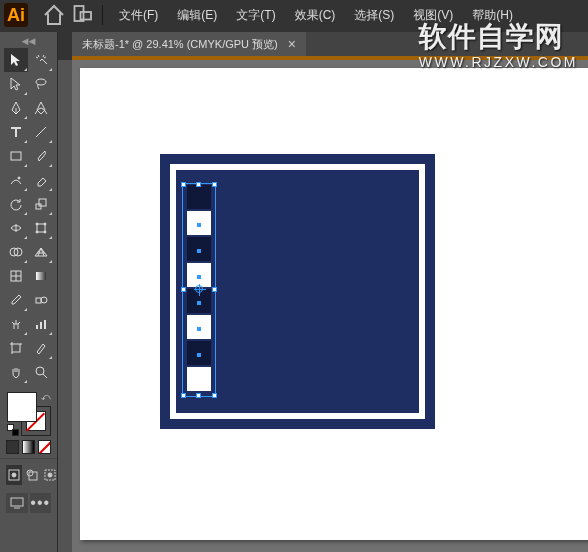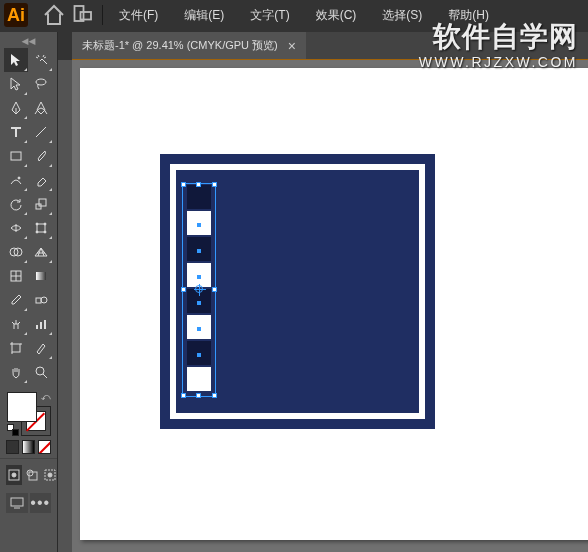--- a/index.html
+++ b/index.html
@@ -4,25 +4,25 @@
 <style>
 * { margin: 0; padding: 0; box-sizing: border-box; font-family: "Microsoft YaHei", sans-serif; }
 body { background: #333333; width: 588px; height: 552px; overflow: hidden; position: relative; }
 
 
 .app-bar { height: 30px; background: #333333; display: flex; align-items: center; padding: 0 4px; }
 .app-logo { width: 24px; height: 24px; background: #2b1200; color: #ff9a00; font-weight: bold; font-size: 18px; display: flex; align-items: center; justify-content: center; border-radius: 3px; margin-right: 14px; }
 .home-icon { width: 24px; height: 24px; display: flex; align-items: center; justify-content: center; color: #bbb; margin-right: 4px; cursor: pointer; }
 .orient-icon { width: 24px; height: 24px; display: flex; align-items: center; justify-content: center; color: #bbb; font-size: 13px; cursor: pointer; }
 .divider-v { width: 1px; height: 20px; background: #1a1a1a; margin: 0 8px; }
-.menu-bar { display: flex; align-items: center; gap: 10px; }
+.menu-bar { display: flex; align-items: center; gap: 3px; }
 .menu-item { color: #ddd; font-size: 12px; padding: 4px 8px; cursor: pointer; white-space: nowrap; }
 
 
-.tab-bar { position: absolute; left: 72px; top: 32px; right: 0; height: 28px; background: #434343; display: flex; align-items: center; border-bottom: 1px solid #a16207; }
+.tab-bar { position: absolute; left: 72px; top: 32px; right: 0; height: 28px; background: #434343; display: flex; align-items: center; border-bottom: 4px solid #a16207; }
 .doc-tab { height: 100%; display: flex; align-items: center; padding: 0 10px; color: #ddd; font-size: 11px; background: #535353; gap: 10px; }
 .tab-close { color: #ccc; cursor: pointer; font-size: 14px; }
 
 
 .toolbox { position: absolute; left: 0; top: 32px; width: 58px; bottom: 0; background: #535353; border-right: 1px solid #2a2a2a; padding-top: 4px; }
 .collapse-handle { height: 10px; text-align: center; color: #999; font-size: 9px; cursor: pointer; }
 .tool-grid { display: grid; grid-template-columns: 1fr 1fr; gap: 0; padding: 2px 4px; }
 .tool-btn { width: 24px; height: 24px; display: flex; align-items: center; justify-content: center; color: #ddd; cursor: pointer; position: relative; }
 .tool-btn.active { background: #333333; }
 .tool-btn svg { width: 16px; height: 16px; }
@@ -67,21 +67,21 @@
 .sq.dark { background:#10183a; }
 .sq.white { background:#fff; }
 .sel-handle { position:absolute; width:5px; height:5px; background:#fff; border:1px solid #3399ff; }
 .sel-anchor { position:absolute; width:4px; height:4px; background:#3399ff; }
 .rot-center { position:absolute; width:8px; height:8px; border:1px solid #3399ff; border-radius:50%; background:transparent; }
 .rot-center::before,.rot-center::after { content:""; position:absolute; background:#3399ff; }
 .rot-center::before { left:50%; top:-2px; width:1px; height:12px; margin-left:-0.5px; }
 .rot-center::after { top:50%; left:-2px; height:1px; width:12px; margin-top:-0.5px; }
 
 
-.watermark { position:absolute; right:10px; top:18px; color:rgba(255,255,255,0.92); text-align:right; pointer-events:none; z-index:99; text-shadow:1px 1px 2px rgba(0,0,0,0.8); }
+.watermark { position:absolute; right:10px; top:18px; color:rgba(255,255,255,0.92); text-align:left; pointer-events:none; z-index:99; text-shadow:1px 1px 2px rgba(0,0,0,0.8); }
 .watermark .wm-main { font-size:28px; font-weight:bold; letter-spacing:1px; }
 .watermark .wm-sub { font-size:14px; letter-spacing:2.5px; margin-top:-2px; }
 </style>
 </head>
 <body>
 
 <div class="app-bar">
   <div class="app-logo">Ai</div>
   <div class="home-icon">
     <svg viewBox="0 0 16 16" fill="none" stroke="#bbb" stroke-width="1.3">
@@ -94,20 +94,21 @@
         <rect x="7" y="6" width="7" height="5"></rect>
       </svg>
   </div>
   <div class="divider-v"></div>
   <div class="menu-bar">
     <div class="menu-item">文件(F)</div>
     <div class="menu-item">编辑(E)</div>
     <div class="menu-item">文字(T)</div>
     <div class="menu-item">效果(C)</div>
     <div class="menu-item">选择(S)</div>
+    <div class="menu-item">视图(V)</div>
     <div class="menu-item">帮助(H)</div>
   </div>
 </div>
 
 <div class="tab-bar">
   <div class="doc-tab">
     <span>未标题-1* @ 29.41% (CMYK/GPU 预览)</span>
     <span class="tab-close">×</span>
   </div>
 </div>

